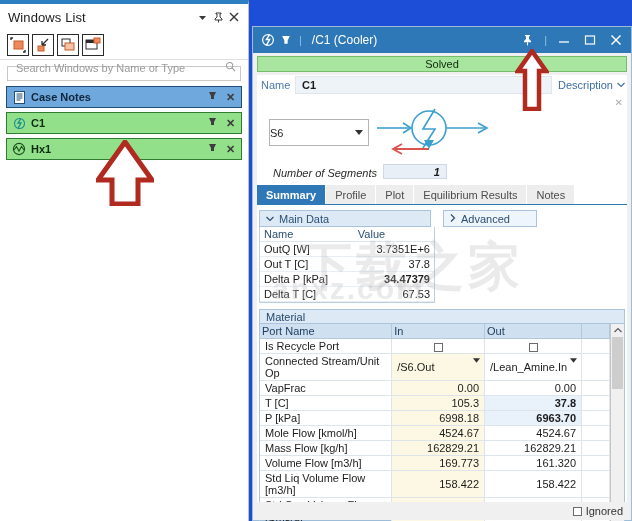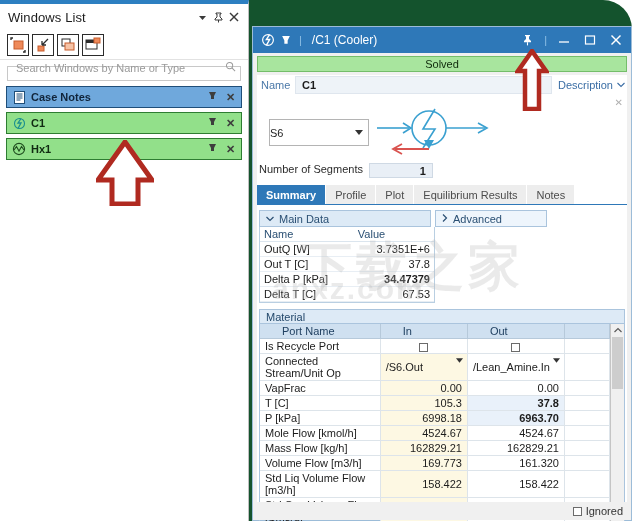--- a/index.html
+++ b/index.html
@@ -5,21 +5,21 @@
   * { box-sizing: border-box; }
   html, body {
     margin: 0; padding: 0;
     width: 632px; height: 521px;
     background: #ffffff;
     font-family: "Liberation Sans", sans-serif;
     font-size: 11px;
     color: #1c1c1c;
     overflow: hidden;
   }
-  #root { position: relative; width: 632px; height: 521px; background:#14532d;border-radius:29px; }
+  #root { position: relative; width: 632px; height: 521px; background:#1d4ed8; }
 
   
   #left-panel {
     position: absolute; left: 0; top: 0; width: 249px; height: 521px;
     background: #ffffff;
     border-top: 4px solid #2d7fc1;
     border-right: 1px solid #bfbfbf;
   }
   #wl-header {
     height: 26px; display: flex; align-items: center;
@@ -104,43 +104,43 @@
   #flow-row { position: relative; height: 68px; }
   #flow-close { position:absolute; right:4px; top:2px; color:#b0b0b0; font-size:10px;}
   .fl-select {
     position: absolute; height: 27px; border: 1px solid #b4b4b4; background:#fff;
     display:flex; align-items:center; font-size: 11px; color:#242424;text-align:right;
   }
   .fl-select .caret { position:absolute; right:5px; color:#333; font-size: 8px; }
   #sel-in  { left: 12px; top: 24px; width: 100px; }
   #sel-out { left: 234px; top: 24px; width: 100px; }
 
-  #seg-row { display:flex; align-items:flex-start; height: 16px; font-size: 11px; padding-left:2px;}
+  #seg-row { display:flex; align-items:flex-end; height: 16px; font-size: 11px; padding-left:16px;font-style:italic;}
   #seg-label { color:#2b2b2b; padding-right: 6px; }
   #seg-value {
     width: 64px; height: 15px; background:#e9eff6; border:1px solid #cfd9e4;
     text-align:right; padding-right: 6px; font-weight: bold; font-size:11px;
     display:flex; align-items:center; justify-content:flex-end;
   }
 
   #tabstrip { display:flex; align-items:flex-end; height: 24px; border-bottom: 1px solid #2e78b8; margin-top:2px;}
   .tab {
     height: 19px; padding: 0 9px; display:flex; align-items:center;
     font-size: 11px; background:#ededed; color:#4c4c4c; margin-right: 1px;
   }
   .tab.active { background:#2e78b8; color:#fff; font-weight: bold; }
 
-  #panes { display:flex; gap: 4px; margin-top: 5px; padding-left:2px;}
+  #panes { display:flex; gap: 12px; margin-top: 5px; padding-left:2px;}
   .grp {
     border: 1px solid #aac4dd; background:#ddeaf6; height: 17px;
     display:flex; align-items:center; padding: 0 6px; font-size: 11px; color:#2a4f73;
   }
   .grp .chev { margin-right: 5px; font-size: 9px; color:#2a4f73;}
   #grp-main { width: 172px; }
-  #grp-adv  { width: 112px; background:#eef5fc;}
+  #grp-adv  { width: 94px; background:#eef5fc;}
 
   #maindata-table { width: 176px; margin-left: 2px; border:1px solid #b9cfe2; border-top:0; }
   #maindata-table table { border-collapse: collapse; width: 100%; font-size: 11px; }
   #maindata-table th {
     font-weight: normal; color:#2a4f73; text-align:left; background:#fff;
     padding: 1px 4px; border-bottom: 1px solid #dbe5ee; font-size:11px;
   }
   #maindata-table td { padding: 1px 4px; border-bottom: 1px solid #e8eef4; color:#1d1d1d;}
   #maindata-table td.v { text-align: right; }
   #maindata-table td.v.bold { font-weight: bold; }
@@ -151,21 +151,21 @@
     font-size: 11px; color:#23486b;
   }
   #material-wrap { margin: 0 2px; border:1px solid #aac4dd; border-top:0; display:flex; }
   #mat-table { flex: 1; border-collapse: collapse; font-size: 11px; table-layout: fixed; }
   #mat-table col.c0 { width: 132px; }
   #mat-table col.c1 { width: 93px; }
   #mat-table col.c2 { width: 93px; }
   #mat-table col.c3 { width: 28px; }
   #mat-table th {
     background:#cfe0f0; color:#1f3f60; font-weight:normal; text-align:left;
-    padding: 1px 22px; border-right:1px solid #b6c9da; border-bottom:1px solid #b6c9da; font-size:11px;
+    padding: 1px 2px; border-right:1px solid #b6c9da; border-bottom:1px solid #b6c9da; font-size:11px;
   }
   #mat-table td {
     padding: 1px 5px; border-right:1px solid #dde4ea; border-bottom:1px solid #dde4ea;
     font-size: 11px; height: 15px; color:#1c1c1c;
   }
   #mat-table td.num { text-align: right; }
   #mat-table td.inc  { background:#fdf8e3; }
   #mat-table td.outc { background:#ffffff; }
   #mat-table td.outc.b { background:#e9f1fa; font-weight: bold; }
   #mat-table td.ctr { text-align:center; }

